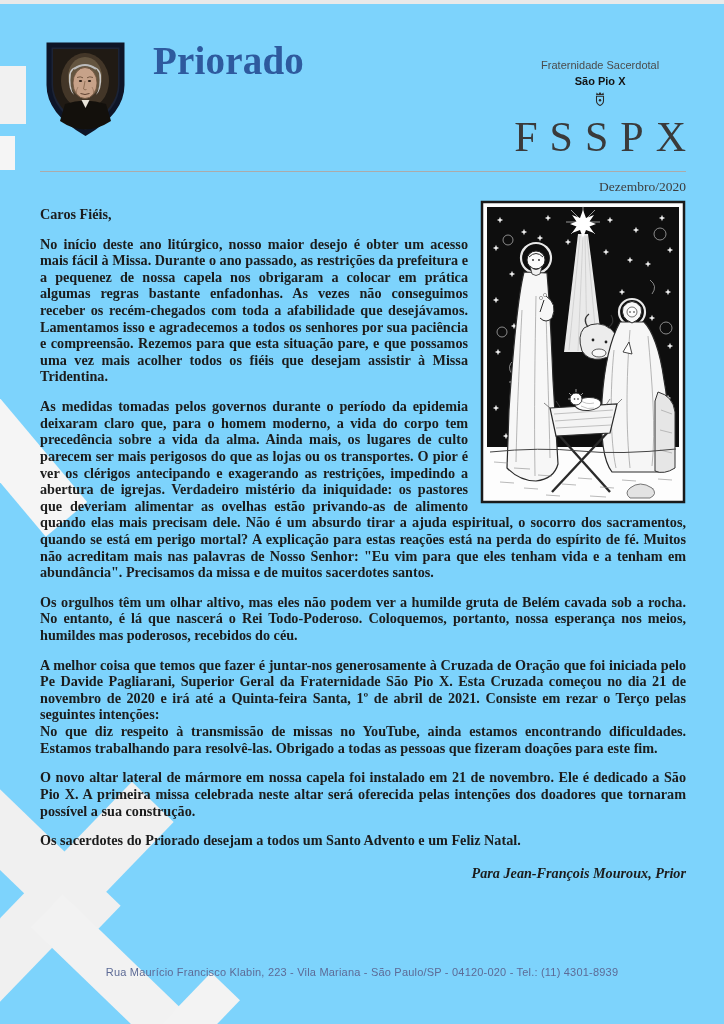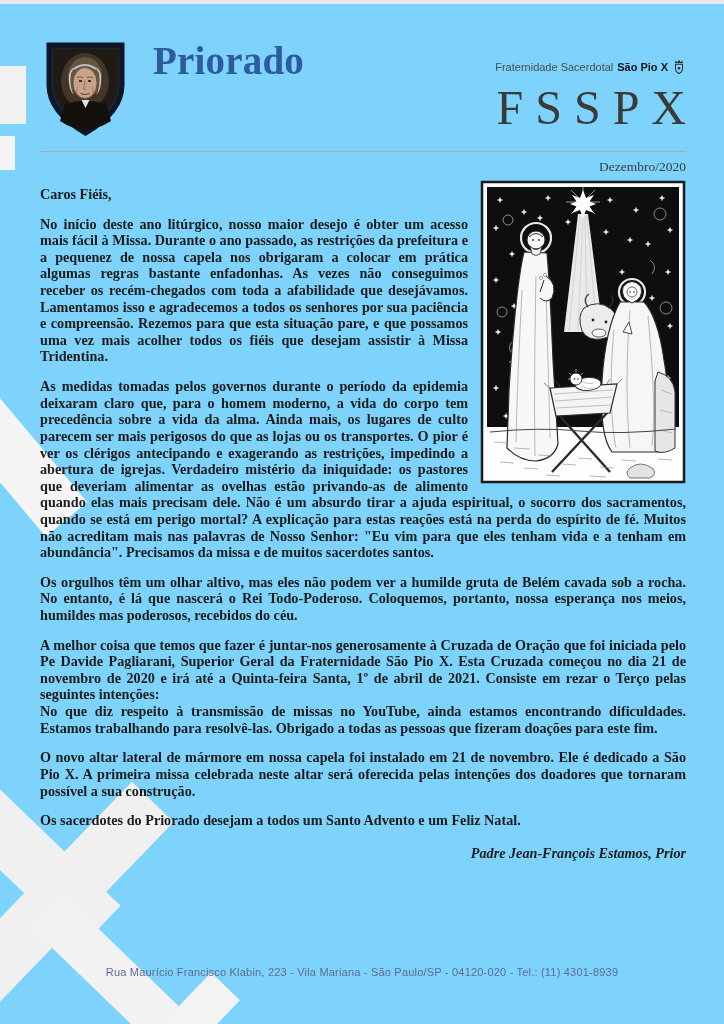--- a/index.html
+++ b/index.html
@@ -36,26 +36,27 @@
     color:#2E5A9E;
     letter-spacing:0.2px;
     white-space:nowrap;
   }
   .right-block{flex:0 0 auto;text-align:right;padding-top:18px;}
   .org-line{
     font-family:"Liberation Sans",sans-serif;
     font-size:11px;color:#4b4b4b;
     display:flex;align-items:center;justify-content:flex-end;gap:4px;
     white-space:nowrap;
+    flex-direction:column;
   }
   .org-bold{font-weight:700;color:#141414;}
   .crest{width:14px;height:16px;display:inline-block;}
   .acronym{
     font-family:"Liberation Serif",serif;
-    font-size:48px;color:#3a3a3a;
+    font-size:42px;color:#3a3a3a;
     letter-spacing:12px;margin-right:-12px;
     margin-top:9px;line-height:1;
     white-space:nowrap;
   }
   .rule{
     position:relative;z-index:1;
     margin:13px 38px 0 40px;
     border-top:1.5px solid #ababab;
   }
   .date-line{
@@ -324,18 +325,18 @@
     </figure>
 
     <p class="salutation">Caros Fiéis,</p>
     <p>No início deste ano litúrgico, nosso maior desejo é obter um acesso mais fácil à Missa. Durante o ano passado, as restrições da prefeitura e a pequenez de nossa capela nos obrigaram a colocar em prática algumas regras bastante enfadonhas. As vezes não conseguimos receber os recém-chegados com toda a afabilidade que desejávamos. Lamentamos isso e agradecemos a todos os senhores por sua paciência e compreensão. Rezemos para que esta situação pare, e que possamos uma vez mais acolher todos os fiéis que desejam assistir à Missa Tridentina.</p>
     <p>As medidas tomadas pelos governos durante o período da epidemia deixaram claro que, para o homem moderno, a vida do corpo tem precedência sobre a vida da alma. Ainda mais, os lugares de culto parecem ser mais perigosos do que as lojas ou os transportes. O pior é ver os clérigos antecipando e exagerando as restrições, impedindo a abertura de igrejas. Verdadeiro mistério da iniquidade: os pastores que deveriam alimentar as ovelhas estão privando-as de alimento quando elas mais precisam dele. Não é um absurdo tirar a ajuda espiritual, o socorro dos sacramentos, quando se está em perigo mortal? A explicação para estas reações está na perda do espírito de fé. Muitos não acreditam mais nas palavras de Nosso Senhor: "Eu vim para que eles tenham vida e a tenham em abundância". Precisamos da missa e de muitos sacerdotes santos.</p>
     <p>Os orgulhos têm um olhar altivo, mas eles não podem ver a humilde gruta de Belém cavada sob a rocha. No entanto, é lá que nascerá o Rei Todo-Poderoso. Coloquemos, portanto, nossa esperança nos meios, humildes mas poderosos, recebidos do céu.</p>
     <p class="no-gap">A melhor coisa que temos que fazer é juntar-nos generosamente à Cruzada de Oração que foi iniciada pelo Pe Davide Pagliarani, Superior Geral da Fraternidade São Pio X. Esta Cruzada começou no dia 21 de novembro de 2020 e irá até a Quinta-feira Santa, 1º de abril de 2021. Consiste em rezar o Terço pelas seguintes intenções:</p>
     <p>No que diz respeito à transmissão de missas no YouTube, ainda estamos encontrando dificuldades. Estamos trabalhando para resolvê-las. Obrigado a todas as pessoas que fizeram doações para este fim.</p>
     <p>O novo altar lateral de mármore em nossa capela foi instalado em 21 de novembro. Ele é dedicado a São Pio X. A primeira missa celebrada neste altar será oferecida pelas intenções dos doadores que tornaram possível a sua construção.</p>
     <p>Os sacerdotes do Priorado desejam a todos um Santo Advento e um Feliz Natal.</p>
-    <p class="signature">Padre Jean-François Estamos, Prior</p>
+    <p class="signature">Para Jean-François Mouroux, Prior</p>
   </div>
 
   <div class="footer">Rua Maurício Francisco Klabin, 223 - Vila Mariana - São Paulo/SP - 04120-020 - Tel.: (11) 4301-8939</div>
 
 </div>
 
 </body></html>

